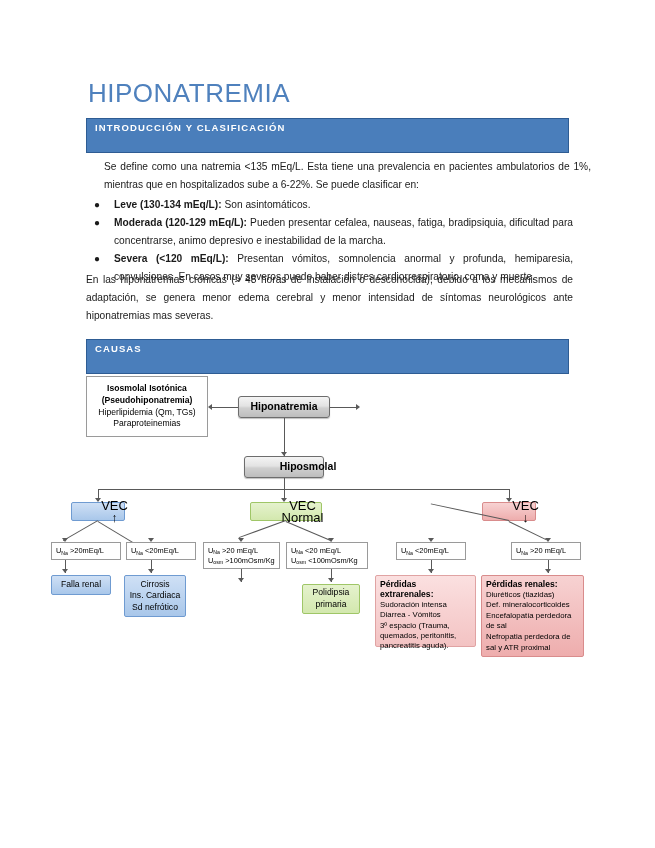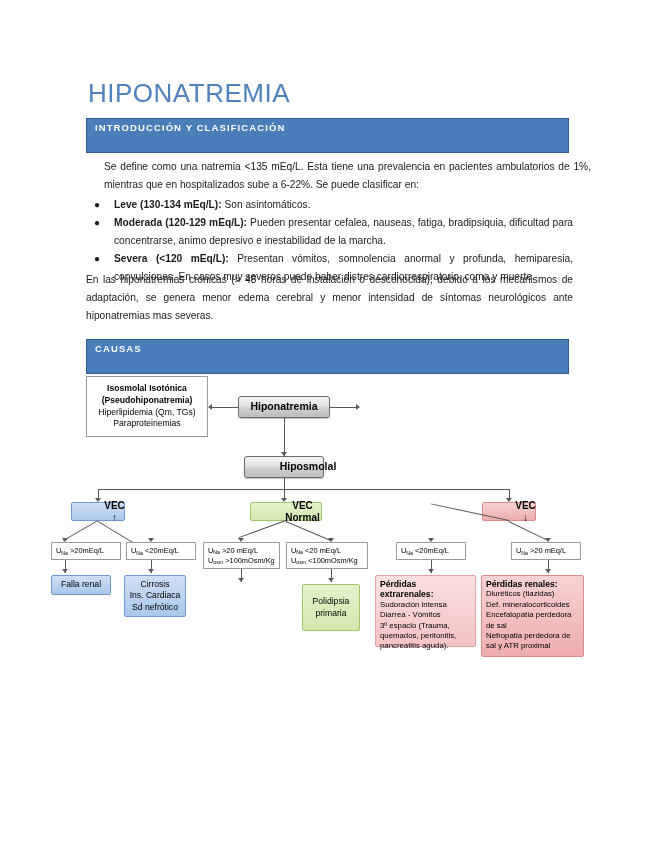--- a/index.html
+++ b/index.html
@@ -92,21 +92,21 @@
   
   .b-red{
     background:linear-gradient(to bottom,#f7d2d2 0%,#eeadad 100%);
     border:1px solid #d98c8c;border-radius:2px;
   }
   .b-redlight{
     background:linear-gradient(to bottom,#fbe0e0 0%,#f3c3c3 100%);
     border:1px solid #e0a3a3;border-radius:2px;
   }
   .hdr-bold{font-weight:bold;font-size:8.6px;}
-  .vec{font-weight:bold;font-size:10px;padding-left:33px;}
+  .vec{font-weight:normal;font-size:13px;padding-left:33px;}
 
   .crit{
     font-size:7.4px;line-height:10px;
     align-items:flex-start;justify-content:center;
     padding-left:4px;text-align:left;
   }
   .crit sub{font-size:5.2px;vertical-align:baseline;position:relative;top:1.5px;}
 
   .leaf-left{
     align-items:flex-start;text-align:left;padding:3px 4px;
@@ -267,35 +267,35 @@
       <div>Falla renal</div>
     </div>
 
     <div class="box b-blue" style="left:124px;top:575px;width:62px;height:42px;">
       <div>Cirrosis</div>
       <div>Ins. Cardiaca</div>
       <div>Sd nefrótico</div>
     </div>
 
 
-    <div class="box b-green" style="left:302px;top:584px;width:58px;height:47px;">
+    <div class="box b-green" style="left:302px;top:584px;width:58px;height:30px;">
       <div>Polidipsia</div>
       <div>primaria</div>
     </div>
 
     <div class="box b-redlight leaf-left" style="left:375px;top:575px;width:101px;height:72px;">
       <div class="hdr-bold">Pérdidas extrarenales:</div>
       <div>Sudoración intensa</div>
       <div>Diarrea  -  Vómitos</div>
       <div>3º espacio  (Trauma,</div>
       <div>quemados, peritonitis,</div>
       <div>pancreatitis aguda).</div>
     </div>
 
-    <div class="box b-red leaf-left" style="left:481px;top:575px;width:103px;height:82px;">
+    <div class="box b-red leaf-left" style="left:481px;top:575px;width:103px;height:82px;justify-content:space-between;">
       <div class="hdr-bold">Pérdidas renales:</div>
       <div>Diuréticos (tiazidas)</div>
       <div>Def. mineralocorticoides</div>
       <div>Encefalopatía perdedora</div>
       <div>de sal</div>
       <div>Nefropatia perdedora de</div>
       <div>sal  y ATR proximal</div>
     </div>
 
   </div>

